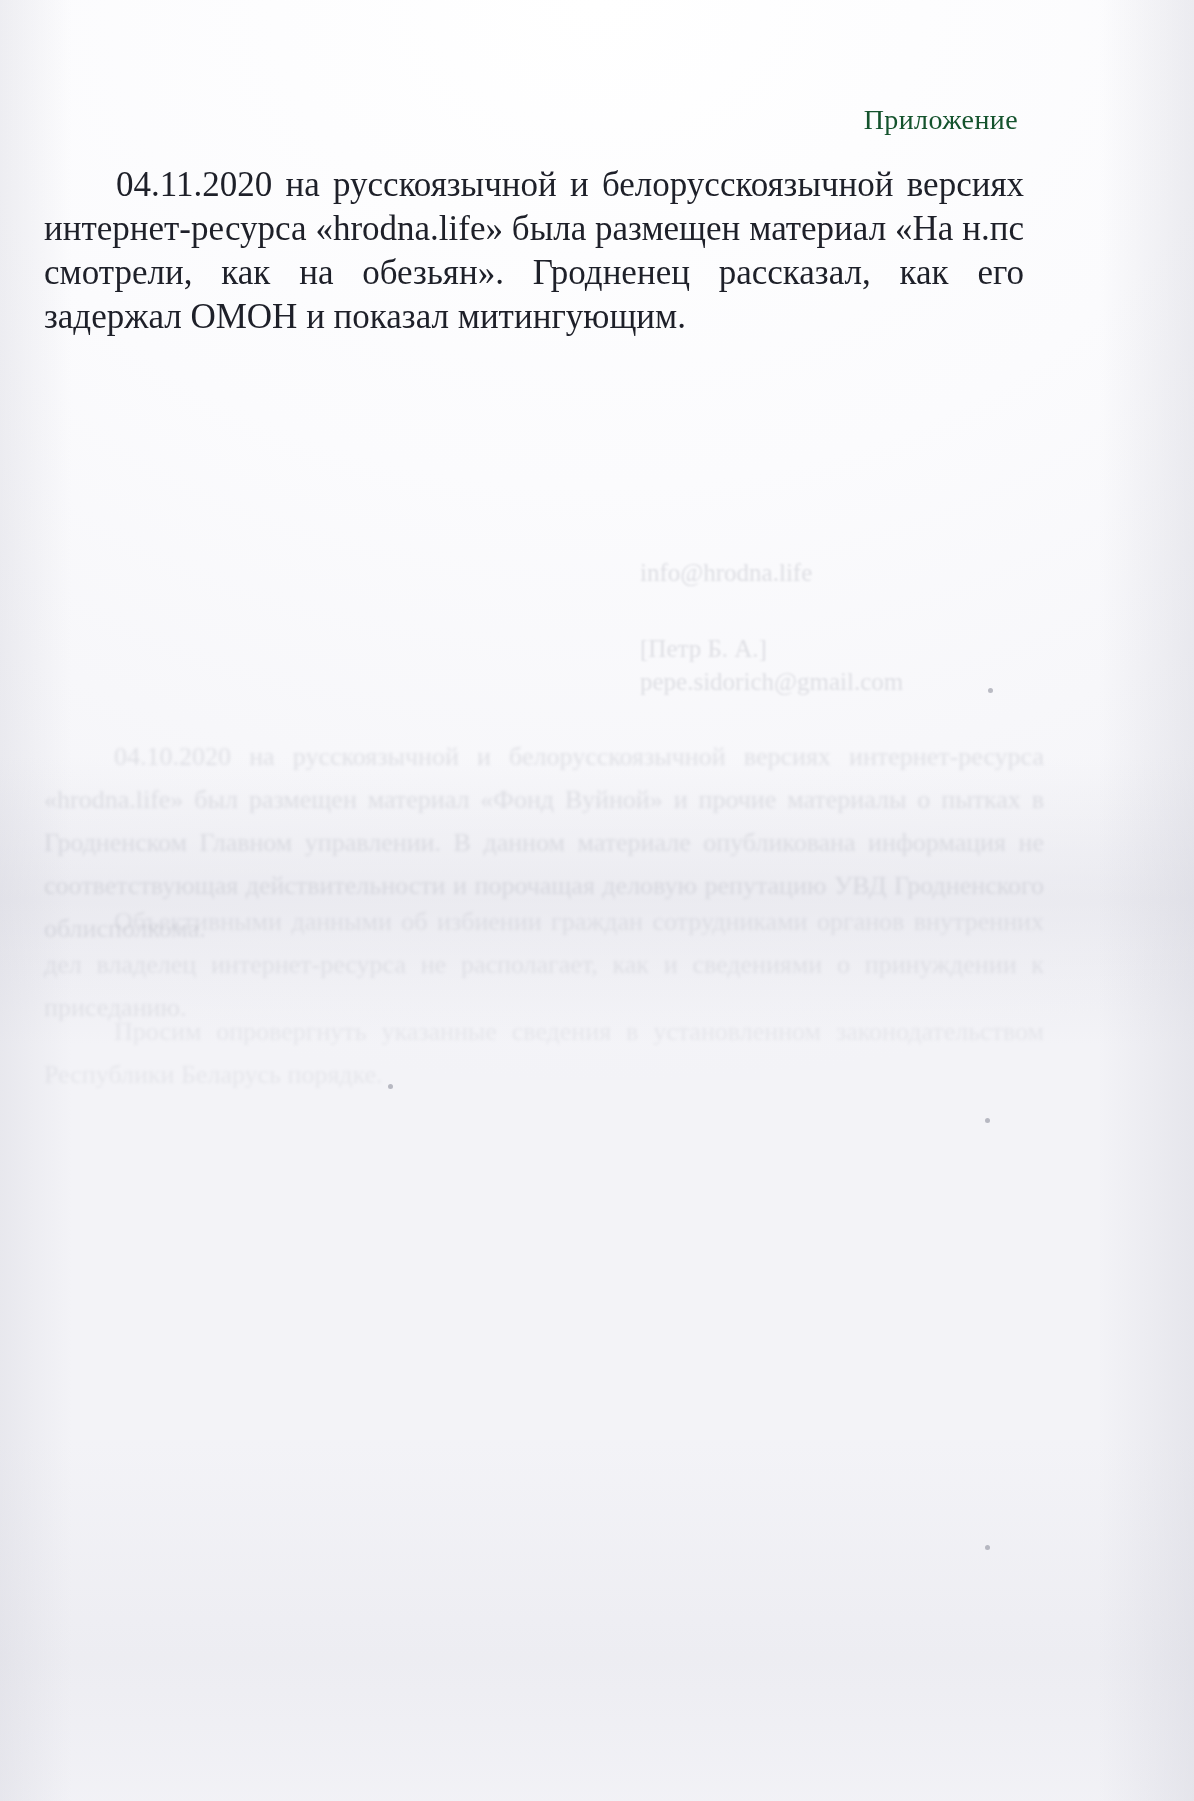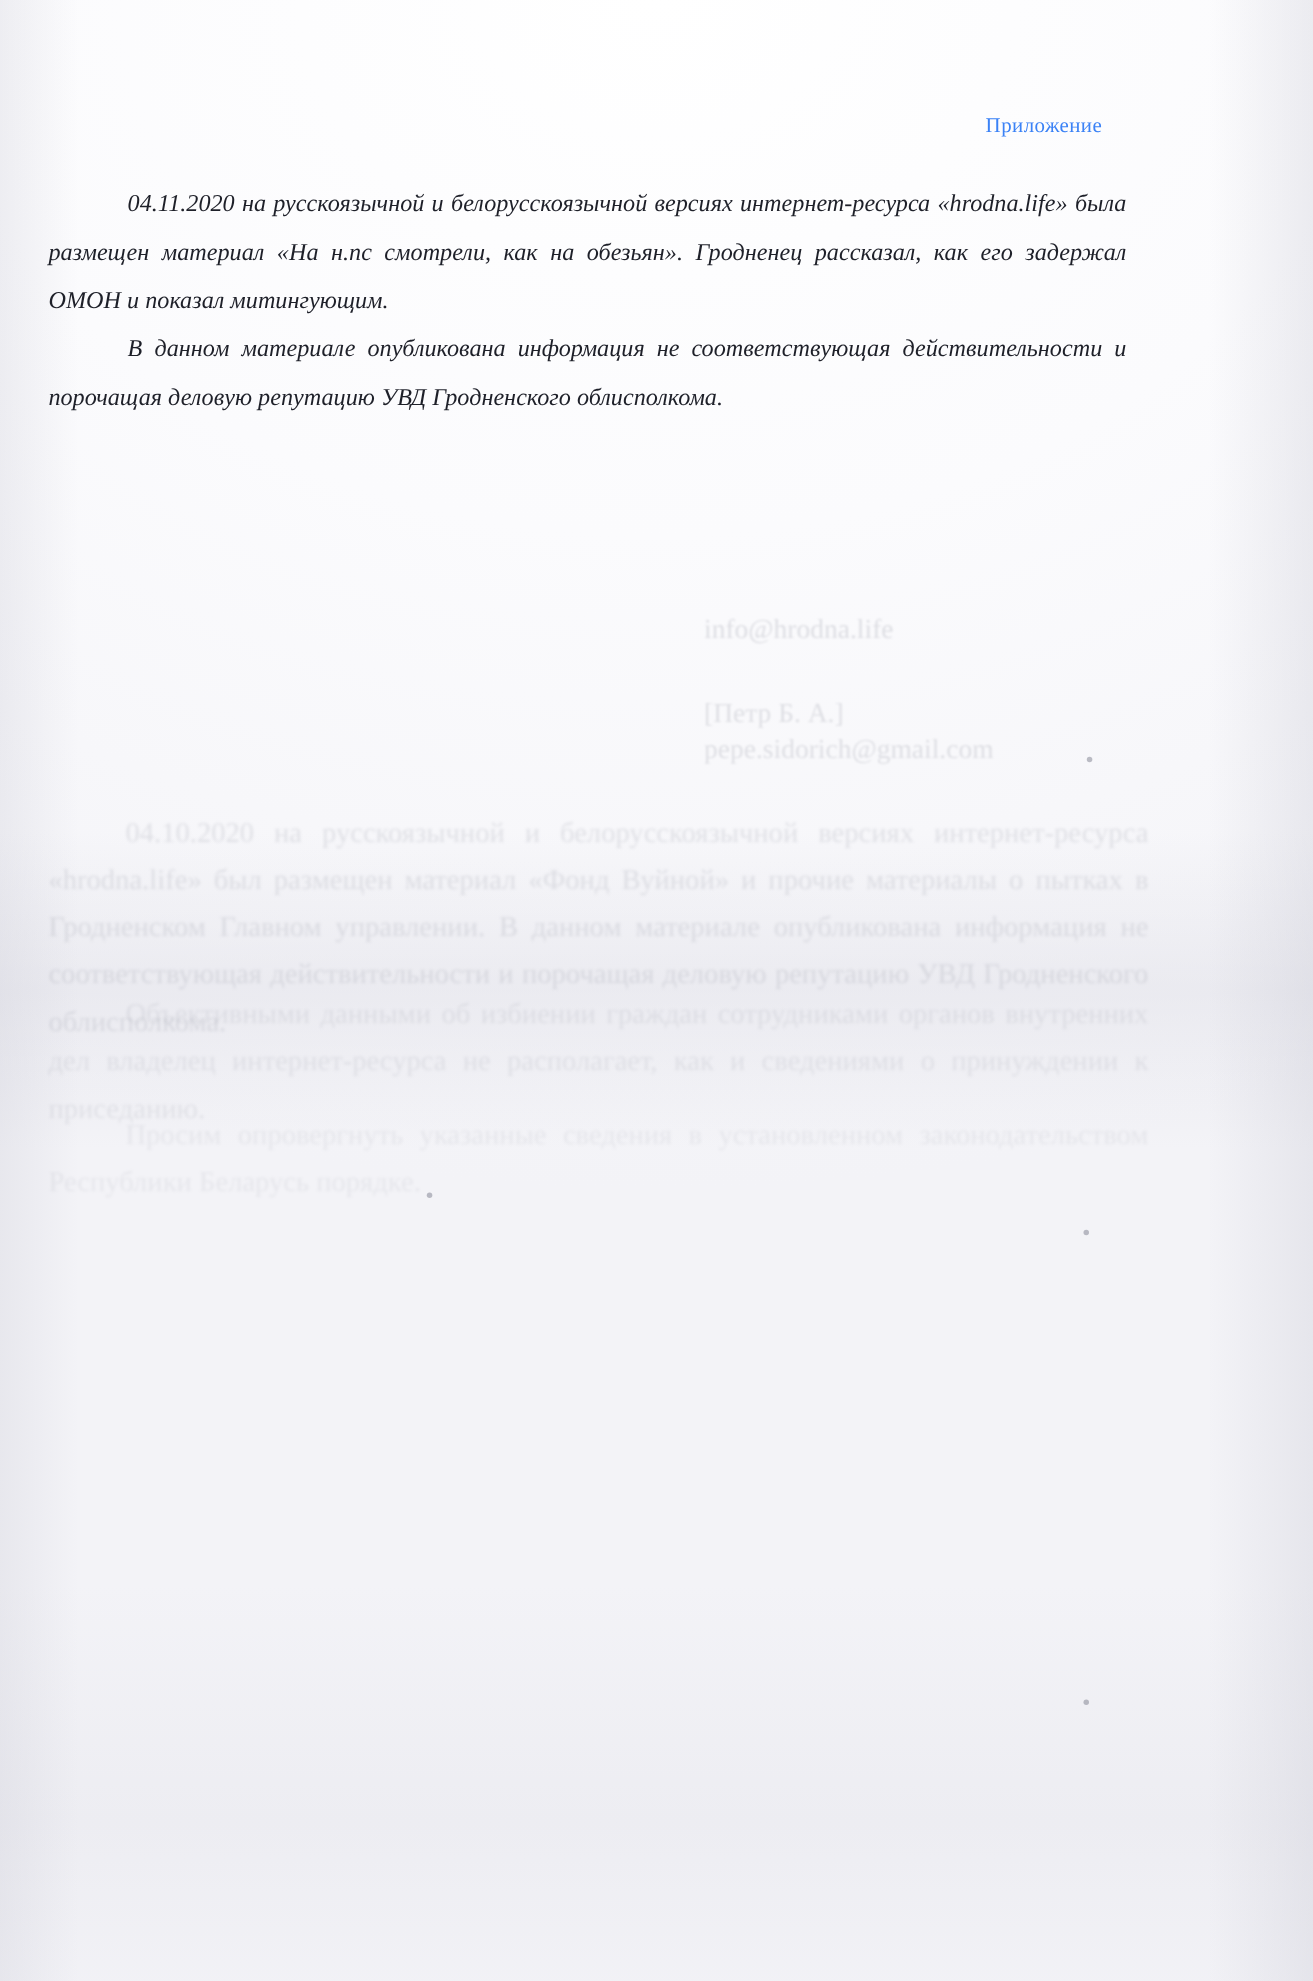--- a/index.html
+++ b/index.html
@@ -41,35 +41,34 @@
     left: 0;
     top: 0;
     width: 1194px;
     height: 1801px;
   }
 
   
   .header {
     position: absolute;
     top: 104px;
-    right: 192px;
-    font-size: 19px;
-    color: #3b82f6;
+    right: 176px;
+    font-size: 28px;
+    color: #14532d;
     letter-spacing: 0.4px;
     white-space: nowrap;
   }
 
   
   .body-block {
     position: absolute;
     left: 44px;
     top: 163px;
     width: 980px;
-    font-style: italic;
-    font-size: 22px;
+    font-size: 35px;
     line-height: 44px;
     color: #1e2029;
     text-align: justify;
   }
   .body-block p {
     margin: 0;
     text-indent: 72px;
     text-align: justify;
     text-justify: inter-word;
   }
@@ -126,21 +125,20 @@
 <body>
 
 <div class="page"></div>
 
 <div class="content">
 
   <div class="header">Приложение</div>
 
   <div class="body-block">
     <p>04.11.2020 на русскоязычной и белорусскоязычной версиях интернет-ресурса «hrodna.life» была размещен материал «На н.пс смотрели, как на обезьян». Гродненец рассказал, как его задержал ОМОН и показал митингующим.</p>
-    <p>В данном материале опубликована информация не соответствующая действительности и порочащая деловую репутацию УВД Гродненского облисполкома.</p>
   </div>
 
   <div class="ghost ghost-block-a">info@hrodna.life</div>
   <div class="ghost ghost-block-b">[Петр Б. А.]</div>
   <div class="ghost" style="left:640px; top:668px; width:470px; font-size:25px; opacity:0.24;">pepe.sidorich@gmail.com</div>
 
   <div class="ghost ghost-para gp1">04.10.2020 на русскоязычной и белорусскоязычной версиях интернет-ресурса «hrodna.life» был размещен материал «Фонд Вуйной» и прочие материалы о пытках в Гродненском Главном управлении. В данном материале опубликована информация не соответствующая действительности и порочащая деловую репутацию УВД Гродненского облисполкома.</div>
   <div class="ghost ghost-para gp2">Объективными данными об избиении граждан сотрудниками органов внутренних дел владелец интернет-ресурса не располагает, как и сведениями о принуждении к приседанию.</div>
   <div class="ghost ghost-para gp3">Просим опровергнуть указанные сведения в установленном законодательством Республики Беларусь порядке.</div>
 

